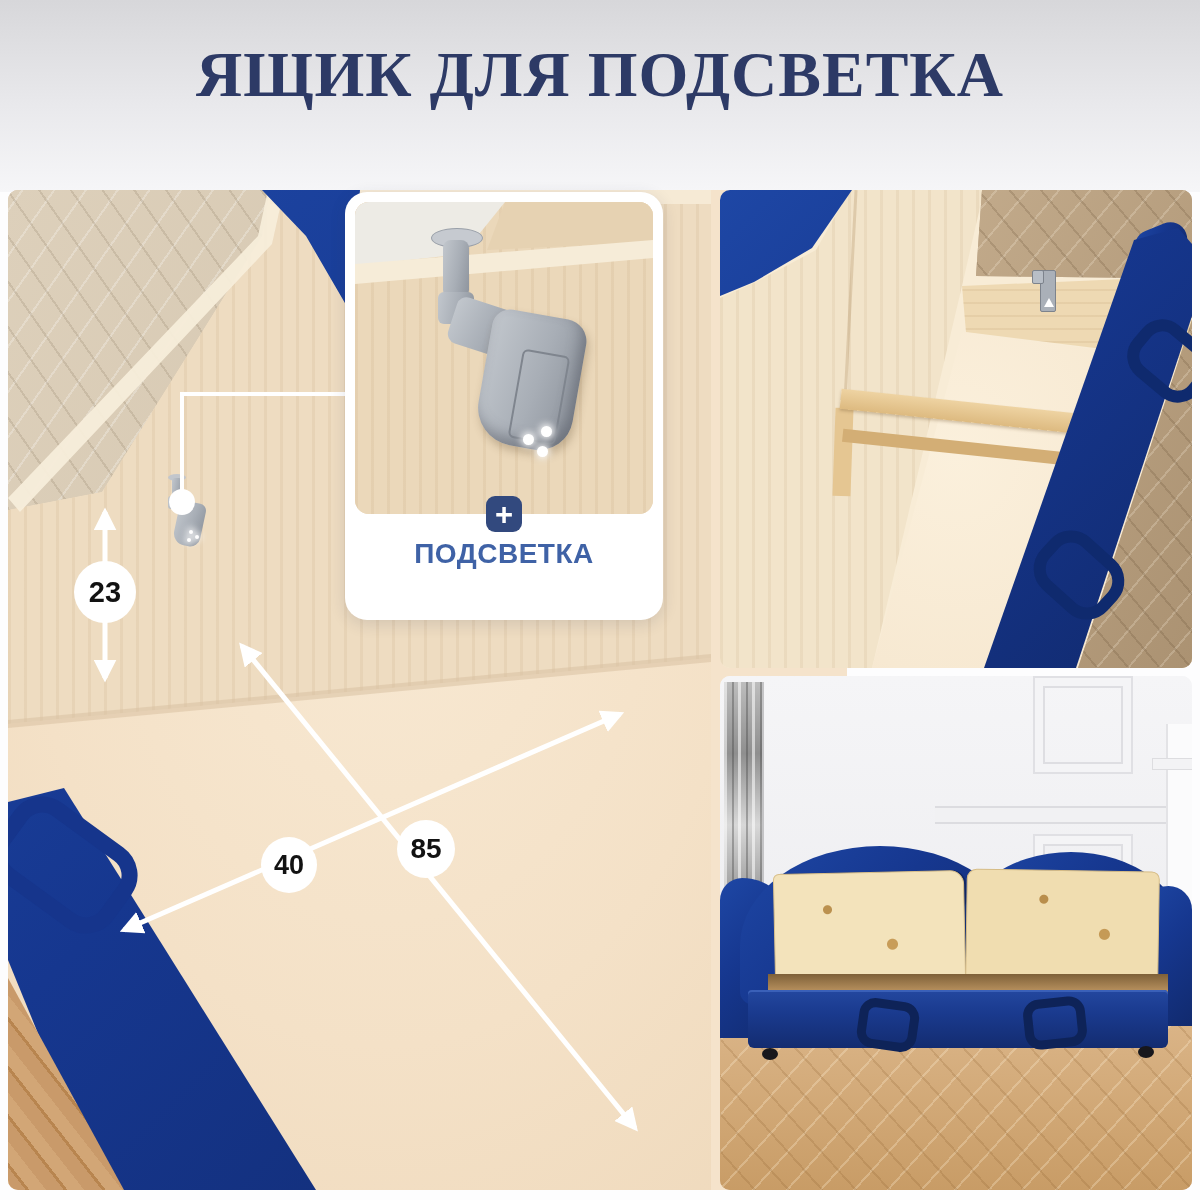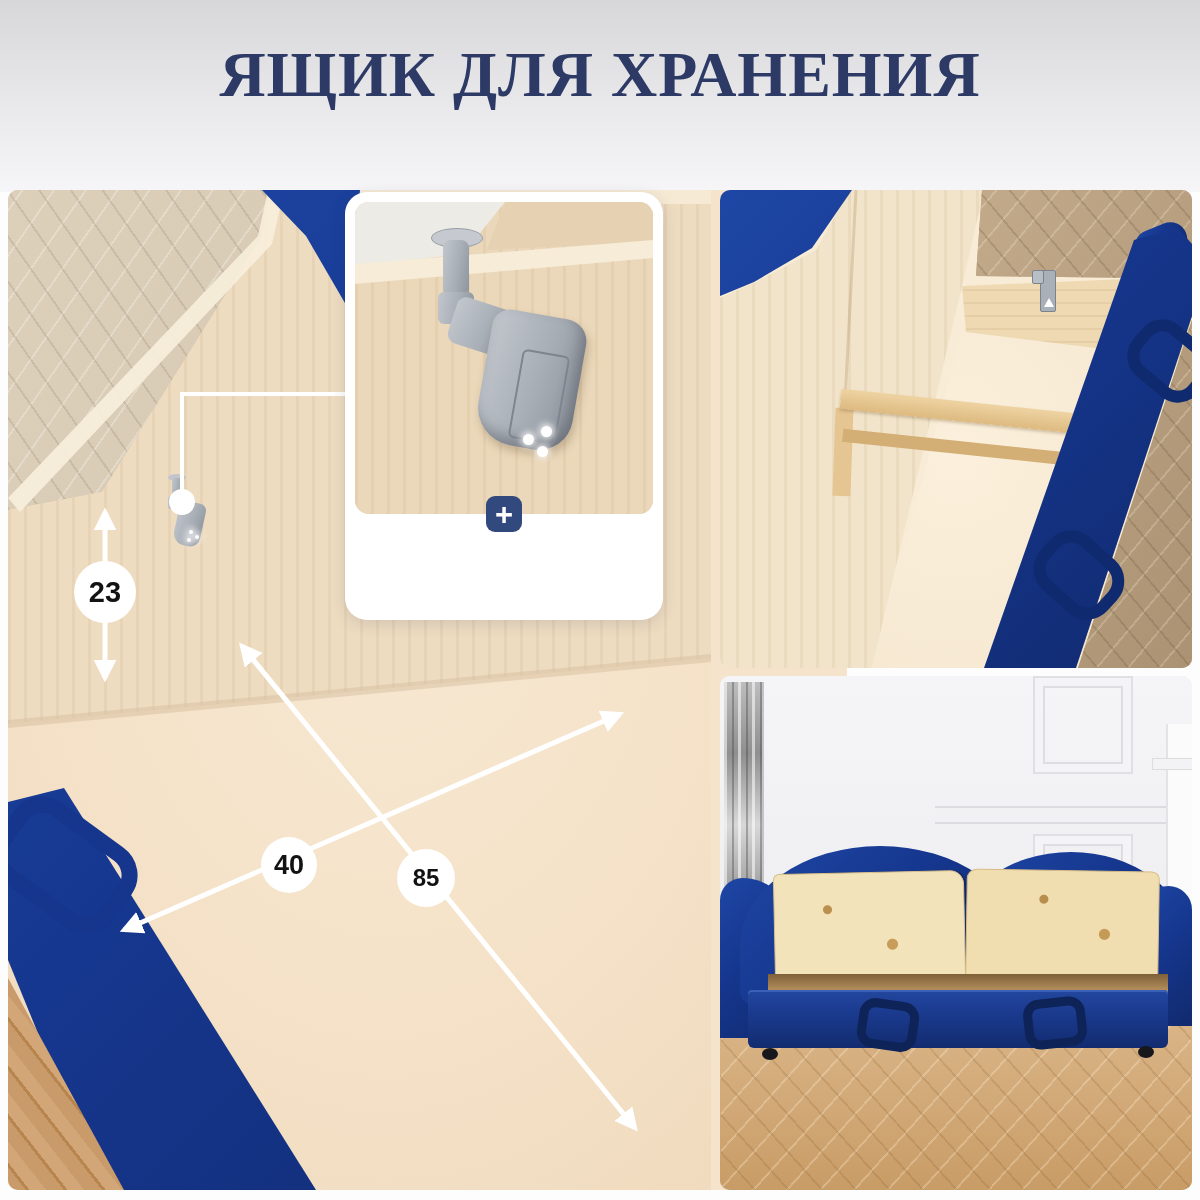--- a/index.html
+++ b/index.html
@@ -53,21 +53,21 @@
   .metal{background:linear-gradient(100deg,#c2c7cd 0%,#a8aeb6 55%,#8d939c 100%);}
   .led{position:absolute;background:#fff;border-radius:50%;box-shadow:0 0 7px 2px rgba(255,255,255,.9);}
   
   .panel{position:absolute;border:2px solid #e0e0e4;
          box-shadow:inset 0 0 0 8px #f4f4f6, inset 0 0 0 10px #dedee2;}
 </style>
 </head>
 <body>
 
 <div class="abs header">
-  <div class="abs title">ЯЩИК ДЛЯ ХРАНЕНИЯ</div>
+  <div class="abs title">ЯЩИК ДЛЯ ПОДСВЕТКА</div>
 </div>
 
 <div class="ph ph-left">
 
   <div class="clip hb-gray" style="clip-path:polygon(0 0,262px 0,254px 46px,94px 302px,0 320px);"></div>
 
   <div class="clip grain-v" style="clip-path:polygon(0 320px,94px 302px,254px 46px,262px 0,703px 0,703px 468px,0 534px);background-color:#eedcc1;"></div>
 
   <div class="clip" style="clip-path:polygon(0 308px,250px 46px,260px 0,276px 0,264px 54px,12px 322px);background:#f7edda;opacity:.95;"></div>
   <div class="clip" style="clip-path:polygon(262px 0,703px 0,703px 14px,262px 14px);background:#f6ead5;"></div>
@@ -103,21 +103,21 @@
     <line x1="97" y1="322" x2="97" y2="488" stroke="#ffffff" stroke-width="5" marker-start="url(#ah)" marker-end="url(#ah)"></line>
     <line x1="116" y1="740" x2="612" y2="524" stroke="#ffffff" stroke-width="5" marker-start="url(#ah)" marker-end="url(#ah)"></line>
     <line x1="234" y1="456" x2="627" y2="938" stroke="#ffffff" stroke-width="5" marker-start="url(#ah)" marker-end="url(#ah)"></line>
   </svg>
   <div class="meas" style="left:66px;top:371px;width:62px;height:62px;font-size:29px;">
       <span>23</span>
     </div>
   <div class="meas" style="left:253px;top:647px;width:56px;height:56px;font-size:27px;">
       <span>40</span>
     </div>
-  <div class="meas" style="left:389px;top:659px;width:58px;height:58px;font-size:24px;">
+  <div class="meas" style="left:389px;top:630px;width:58px;height:58px;font-size:28px;">
       <span>85</span>
     </div>
 </div>
 
 <div class="ph ph-tr">
 
   <div class="clip grain-v" style="clip-path:polygon(0 108px,36px 92px,96px 60px,130px 0,264px 0,242px 96px,152px 478px,0 478px);background-color:#f2e4ca;"></div>
   <div class="abs" style="left:128px;top:0;width:3px;height:250px;background:rgba(150,110,60,.22);transform:rotate(3deg);"></div>
 
   <div class="clip navy" style="clip-path:polygon(0 0,132px 0,92px 58px,34px 92px,0 106px);"></div>
@@ -201,13 +201,14 @@
     <div class="abs metal" style="left:128px;top:112px;width:96px;height:134px;border-radius:18px 22px 34px 38px;transform:rotate(10deg);
                 box-shadow:inset -6px -8px 14px rgba(70,76,86,.45), 3px 5px 8px rgba(90,70,40,.28);"></div>
     <div class="abs" style="left:160px;top:150px;width:44px;height:86px;border:2px solid #7f858e;border-radius:6px;transform:rotate(10deg);"></div>
     <div class="led" style="left:168px;top:232px;width:11px;height:11px;"></div>
     <div class="led" style="left:186px;top:224px;width:11px;height:11px;"></div>
     <div class="led" style="left:182px;top:244px;width:11px;height:11px;"></div>
   </div>
   <div class="abs plus-badge">
       <span>+</span>
     </div>
+  <div class="abs c-line1">ПОДСВЕТКА</div>
 </div>
 
 </body></html>

